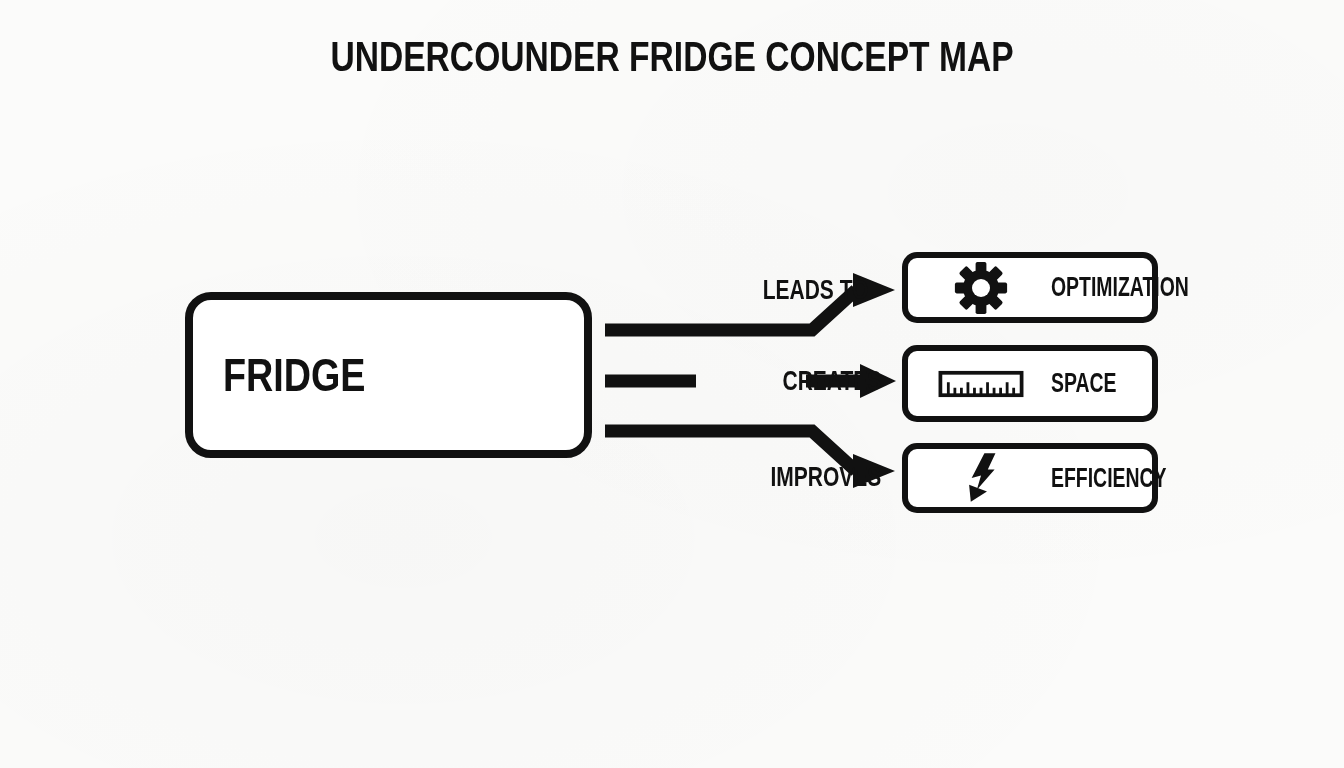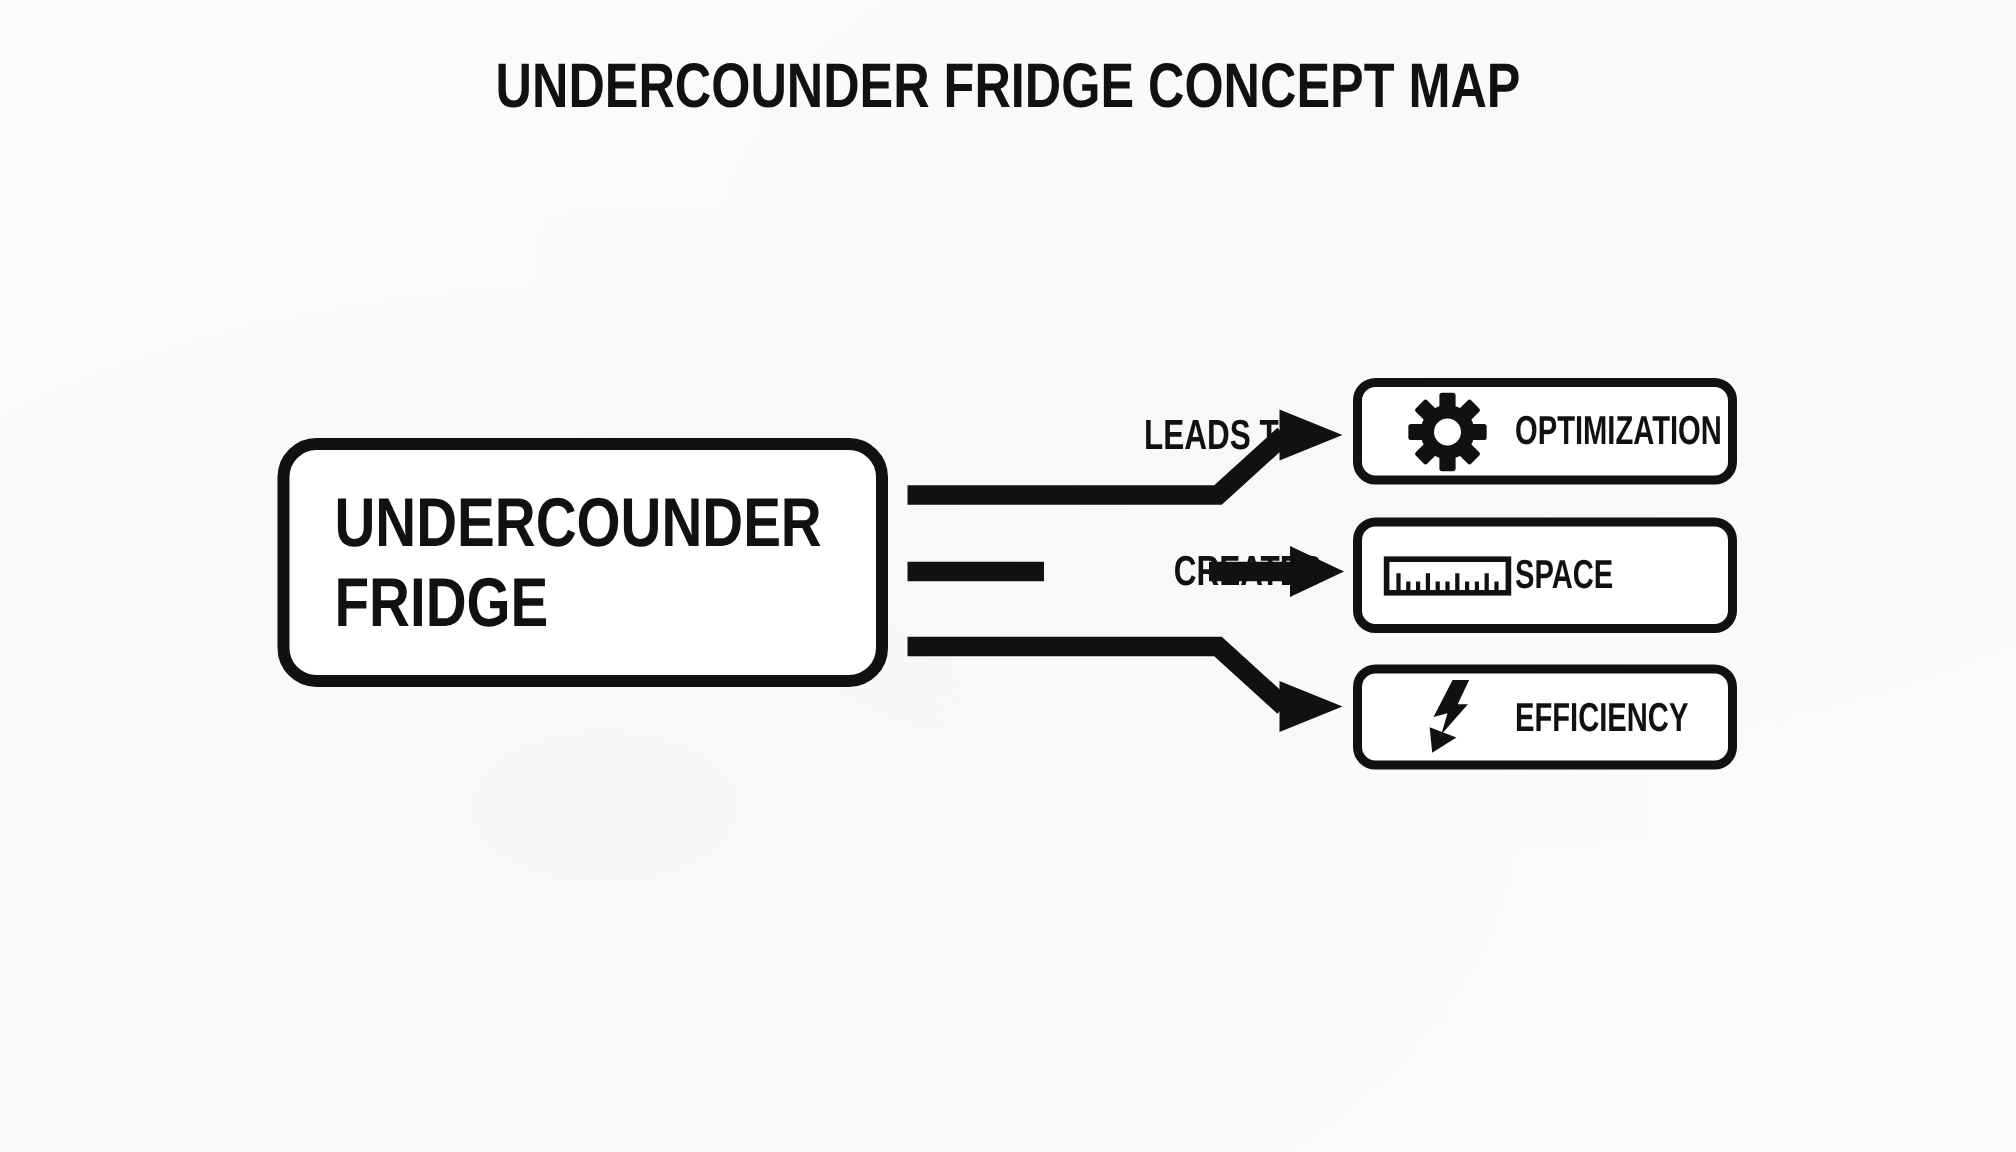--- a/index.html
+++ b/index.html
@@ -63,21 +63,22 @@
 
   .target-node {
     position: absolute;
     left: 902px;
     width: 256px;
     border: 6px solid #111;
     border-radius: 15px;
     background: #fff;
     display: flex;
     align-items: center;
-    padding-left: 12px;
+    padding-left: 28px;
+    gap: 25px;
   }
   .target-node .icon-wrap {
     width: 90px;
     display: flex;
     align-items: center;
     justify-content: center;
     flex: 0 0 auto;
   }
   .target-node .target-label {
     font-size: 27px;
@@ -124,32 +125,32 @@
     </g>
     <g fill="#111111" stroke="none">
       <polygon points="853,273 895,290 853,307"></polygon>
       <polygon points="860,364 896,381 860,398"></polygon>
       <polygon points="853,454 895,471 853,488"></polygon>
     </g>
   </svg>
 
   <div class="main-node">
     <div class="line">
-      <span class="cond">UNDERCOUNDER</span>
-    </div>
-    <div class="line">
       <span class="cond">FRIDGE</span>
     </div>
   </div>
 
   <div class="rel-label" style="left:586px; top:272px;">
     <span class="cond center">LEADS TO</span>
   </div>
   <div class="rel-label" style="left:598px; top:363px;">
     <span class="cond center">CREATES</span>
+  </div>
+  <div class="rel-label" style="left:600px; top:459px;">
+    <span class="cond center">IMPROVES</span>
   </div>
 
   <div class="target-node" style="top:252px; height:71px;">
     <span class="icon-wrap">
       <svg width="54" height="54" viewBox="0 0 60 60">
         <g fill="#111111">
           <rect x="24" y="1" width="12" height="58" rx="2"></rect>
           <rect x="24" y="1" width="12" height="58" rx="2" transform="rotate(45 30 30)"></rect>
           <rect x="24" y="1" width="12" height="58" rx="2" transform="rotate(90 30 30)"></rect>
           <rect x="24" y="1" width="12" height="58" rx="2" transform="rotate(135 30 30)"></rect>

